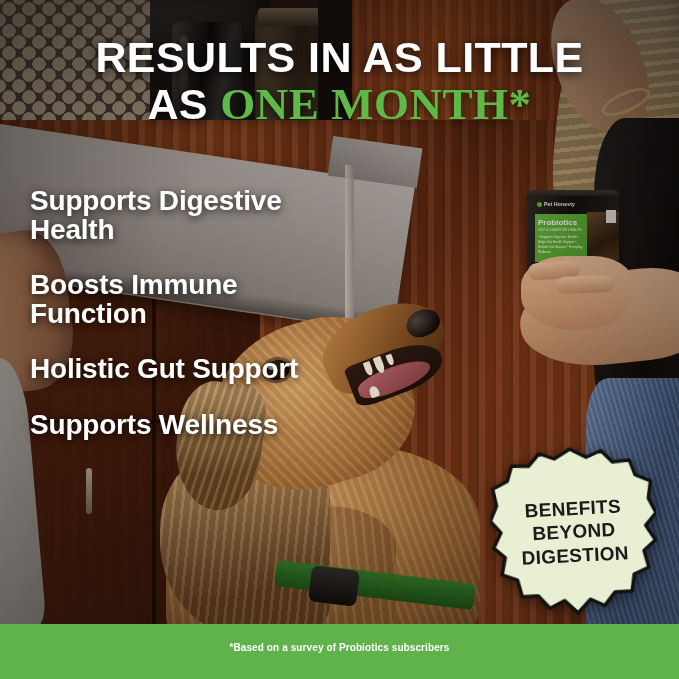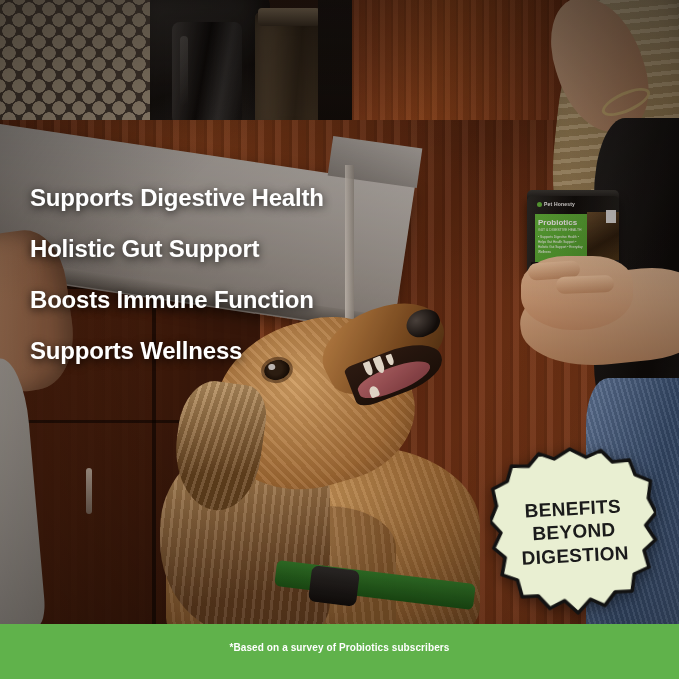--- a/index.html
+++ b/index.html
@@ -312,21 +312,21 @@
   .hl-green{
     font-family:"Liberation Serif", serif;
     color:#5fb946;font-weight:bold;font-size:45px;
     letter-spacing:.5px;text-shadow:0 2px 10px rgba(0,0,0,.7);
   }
 
   .benefits{
     position:absolute;left:30px;top:186px;width:300px;pointer-events:none;
   }
   .benefit{
-    color:#fff;font-size:24px;font-weight:bold;line-height:1.04;
+    color:#fff;font-size:28px;font-weight:bold;line-height:1.04;
     margin-bottom:26px;text-shadow:0 2px 9px rgba(0,0,0,.8);
     letter-spacing:-.2px;
   }
 
   
   .badge{
     position:absolute;left:491px;top:447px;width:166px;height:170px;
     transform:rotate(-3deg);
   }
   .badge svg{position:absolute;inset:0;filter:drop-shadow(0 3px 7px rgba(0,0,0,.45));}
@@ -424,25 +424,32 @@
       <div class="dog-nose"></div>
       <div class="dog-eye"></div>
       <div class="dog-collar"></div>
       <div class="collar-tag"></div>
     </div>
 
     <div class="warm"></div>
     <div class="vignette"></div>
   </div>
 
+  <div class="headline">
+    <div class="hl-line">RESULTS IN AS LITTLE</div>
+    <div class="hl-line hl-line2">
+      <span>AS</span>
+      <span class="hl-green">ONE MONTH*</span>
+    </div>
+  </div>
 
   <div class="benefits">
     <div class="benefit">Supports Digestive Health</div>
+    <div class="benefit">Boosts Immune Function</div>
     <div class="benefit">Holistic Gut Support</div>
-    <div class="benefit">Boosts Immune Function</div>
     <div class="benefit">Supports Wellness</div>
   </div>
 
   <div class="badge">
     <svg viewBox="0 0 166 170" width="166" height="170">
       <path d="M83 2 L99 11 L114 5 L125 17 L142 16 L147 31 L162 38 L159 55 L166 70
                L155 82 L164 97 L152 107 L156 124 L141 130 L138 147 L121 147 L110 160
                L96 153 L83 166 L70 153 L55 160 L44 147 L28 147 L24 130 L9 124 L13 107
                L2 97 L10 82 L0 70 L7 55 L4 38 L19 31 L24 16 L41 17 L52 5 L67 11 Z" fill="#e9efd2" stroke="#121212" stroke-width="3.5" stroke-linejoin="round"></path>
     </svg>

